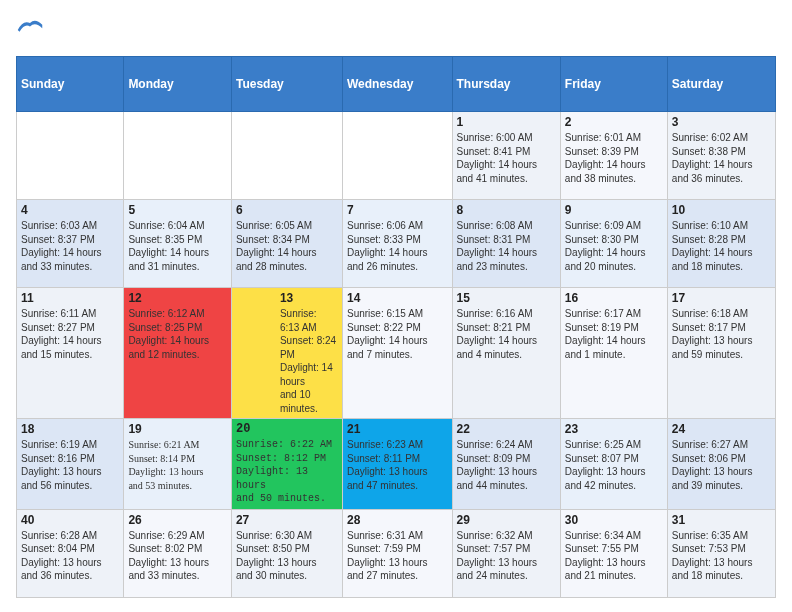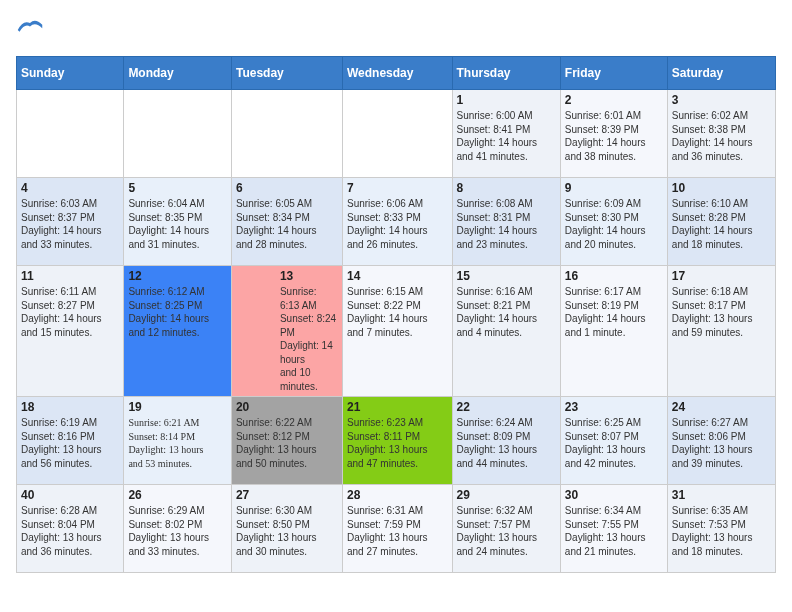--- a/index.html
+++ b/index.html
@@ -55,21 +55,21 @@
     }
     table {
       width: 100%;
       border-collapse: collapse;
     }
     thead tr th {
       background: #3a7dc9;
       color: #fff;
       font-size: 12px;
       font-weight: bold;
-      padding: 9px 4px;
+      padding: 20px 4px;
       text-align: left;
       border: 1px solid #2a6ab0;
     }
     tbody tr td {
       width: 113px;
       height: 88px;
       vertical-align: top;
       padding: 3px 4px;
       border: 1px solid #ccc;
       font-size: 10.5px;
@@ -215,28 +215,28 @@
         </td>
       </tr>
       <tr>
         <td style="background: rgb(238, 242, 248);">
           <span class="day-num">11</span>
           <div class="cell-content" style="white-space: pre-line;">Sunrise: 6:11 AM
 Sunset: 8:27 PM
 Daylight: 14 hours
 and 15 minutes.</div>
         </td>
-        <td style="background: #3b82f6;">
+        <td style="background: #ef4444;">
           <span class="day-num">12</span>
           <div class="cell-content" style="white-space: pre-line;">Sunrise: 6:12 AM
 Sunset: 8:25 PM
 Daylight: 14 hours
 and 12 minutes.</div>
         </td>
-        <td style="background: #fca5a5; padding-left: 48px;">
+        <td style="background: #fde047; padding-left: 48px;">
           <span class="day-num">13</span>
           <div class="cell-content" style="white-space: pre-line;">Sunrise: 6:13 AM
 Sunset: 8:24 PM
 Daylight: 14 hours
 and 10 minutes.</div>
         </td>
         <td style="background: rgb(245, 247, 252);">
           <span class="day-num">14</span>
           <div class="cell-content" style="white-space: pre-line;">Sunrise: 6:15 AM
 Sunset: 8:22 PM
@@ -273,28 +273,28 @@
 Daylight: 13 hours
 and 56 minutes.</div>
         </td>
         <td style="background: rgb(232, 240, 250);">
           <span class="day-num">19</span>
           <div class="cell-content" style="white-space: pre-line; font-family: Liberation Serif, serif;">Sunrise: 6:21 AM
 Sunset: 8:14 PM
 Daylight: 13 hours
 and 53 minutes.</div>
         </td>
-        <td style="background: #a3a3a3;">
+        <td style="background: #22c55e; font-family: Liberation Mono, monospace;">
           <span class="day-num">20</span>
           <div class="cell-content" style="white-space: pre-line;">Sunrise: 6:22 AM
 Sunset: 8:12 PM
 Daylight: 13 hours
 and 50 minutes.</div>
         </td>
-        <td style="background: #84cc16; margin-top: 8px;">
+        <td style="background: #0ea5e9; margin-top: 8px;">
           <span class="day-num">21</span>
           <div class="cell-content" style="white-space: pre-line;">Sunrise: 6:23 AM
 Sunset: 8:11 PM
 Daylight: 13 hours
 and 47 minutes.</div>
         </td>
         <td style="background: rgb(220, 230, 245);">
           <span class="day-num">22</span>
           <div class="cell-content" style="white-space: pre-line;">Sunrise: 6:24 AM
 Sunset: 8:09 PM

